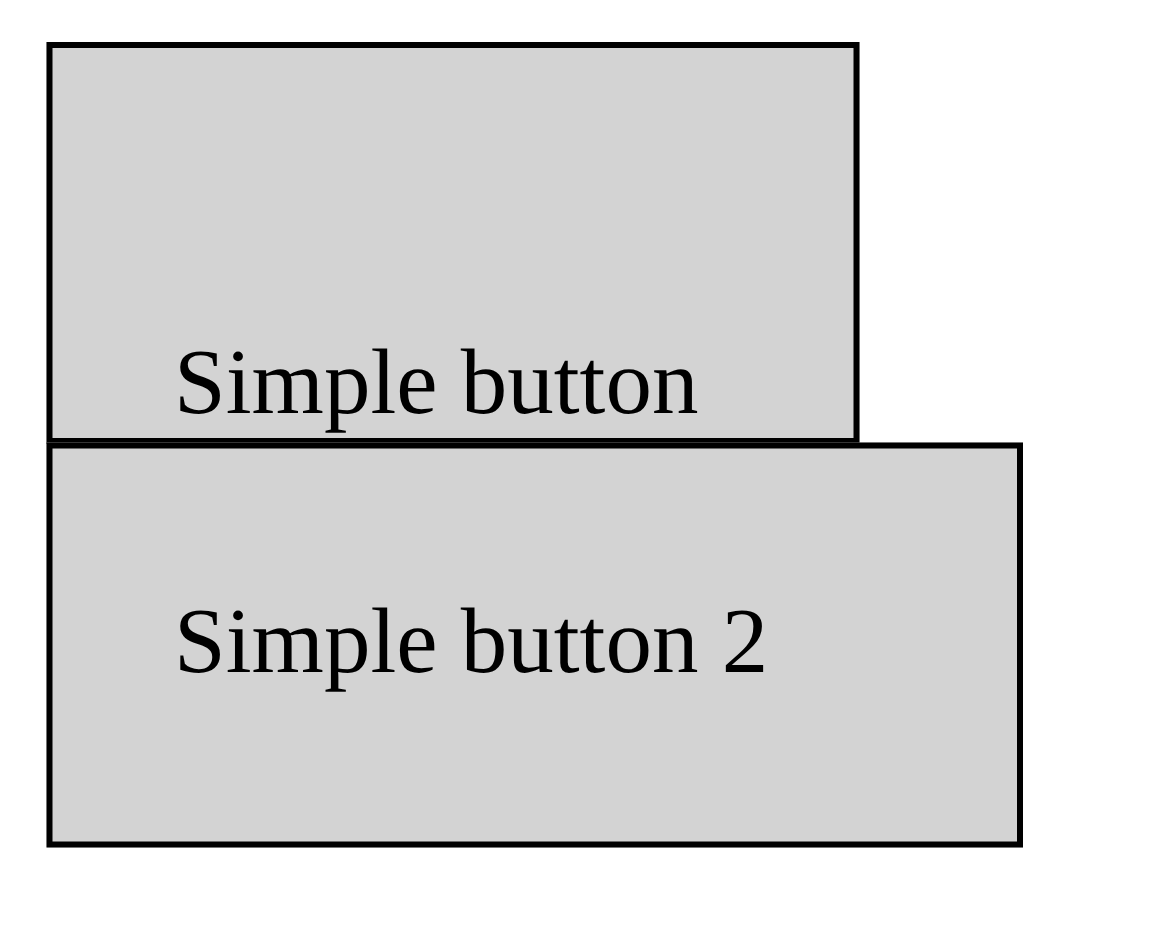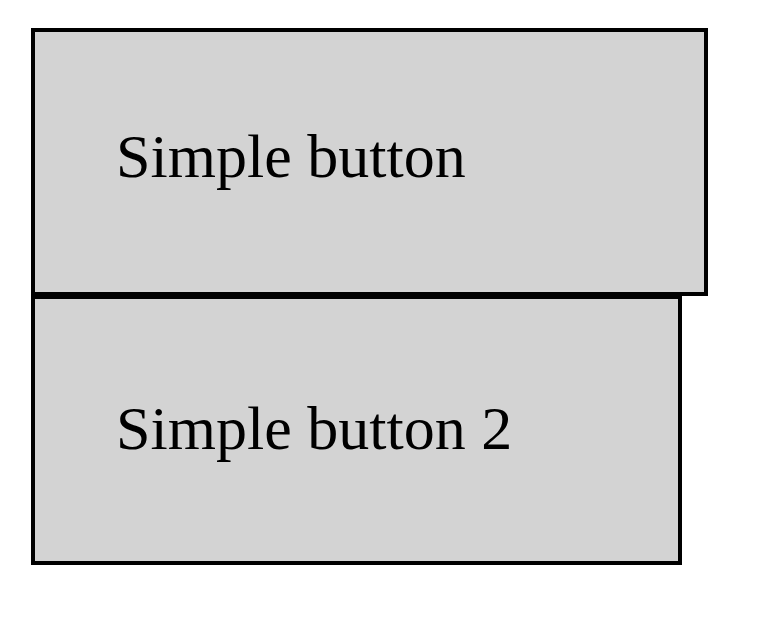--- a/index.html
+++ b/index.html
@@ -39,23 +39,24 @@
     font-weight: normal;
     text-align: left;
     padding: 0 0 0 81px;
     display: flex;
     align-items: center;
     white-space: nowrap;
     cursor: default;
     -webkit-font-smoothing: antialiased;
   }
   .simple-button--primary {
-    width: 677px;
+    width: 542px;
     height: 268px;
     margin-bottom: -1px;
+    align-items: flex-end;
   }
   .simple-button--secondary {
     width: 651px;
     height: 270px;
     align-items: center;
   }
   .simple-button__label {
     display: block;
     position: relative;
     top: -6px;

